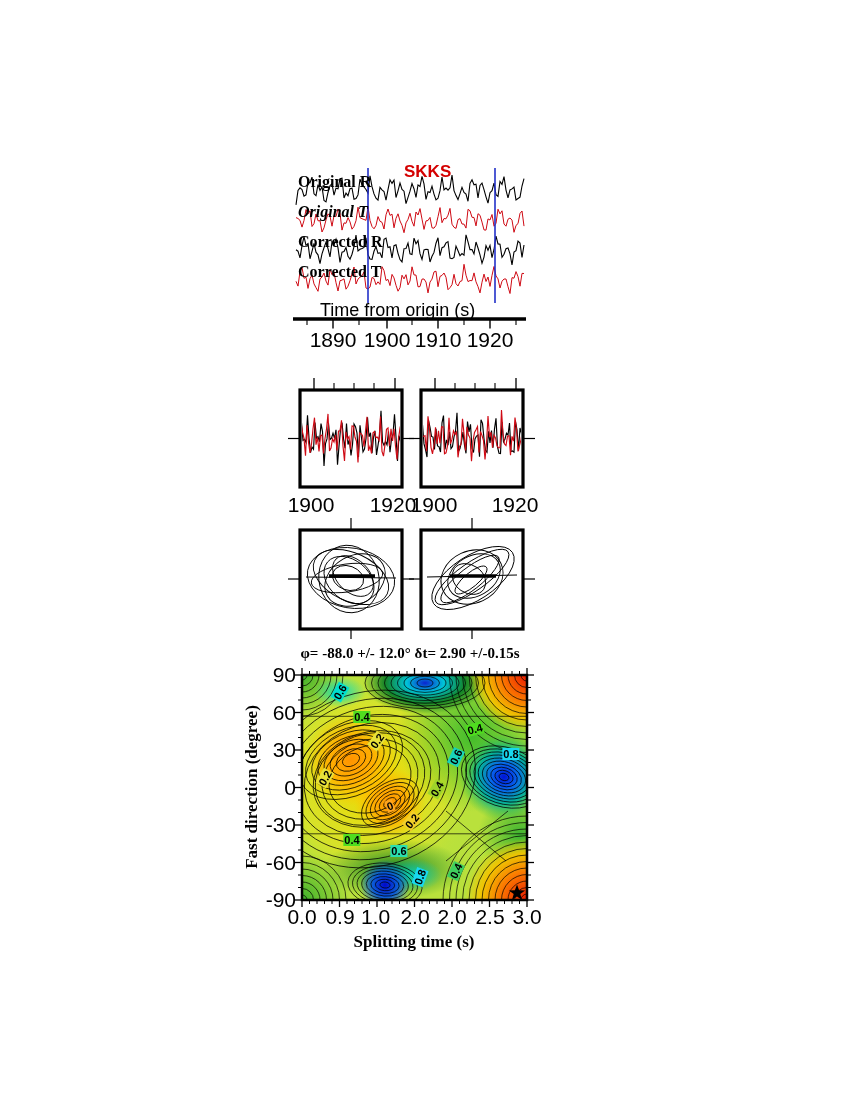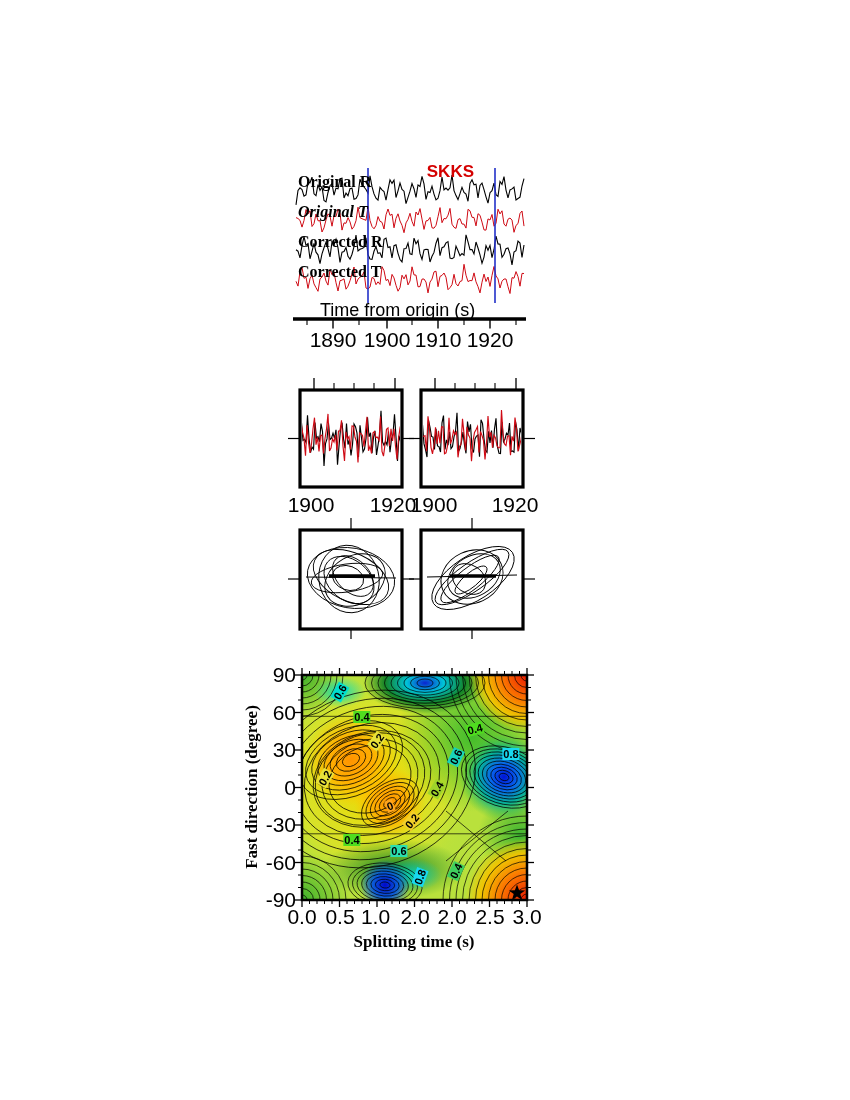--- a/index.html
+++ b/index.html
@@ -7,21 +7,21 @@
         font-family:"Liberation Sans",sans-serif;color:#000;}
   .abs{position:absolute;}
   .pre{white-space:pre;}
   .hdr{font:16px "Liberation Sans",sans-serif;text-align:center;}
   .num{font:21px "Liberation Sans",sans-serif;text-align:center;line-height:22px;}
   .numr{font:21px "Liberation Sans",sans-serif;text-align:right;line-height:22px;}
   .tracelab{font:bold 16px "Liberation Serif",serif;}
   .axlab{font:18px "Liberation Sans",sans-serif;text-align:left;}
   .serif-b{font:bold 15px "Liberation Serif",serif;text-align:center;}
   .serif-b17{font:bold 17px "Liberation Serif",serif;text-align:center;}
-  .skks{font:bold 17px "Liberation Sans",sans-serif;color:#d40000;text-align:right;}
+  .skks{font:bold 17px "Liberation Sans",sans-serif;color:#d40000;text-align:left;}
   .foot{font:17.5px "Liberation Sans",sans-serif;text-align:center;}
   .lvl{position:absolute;font:bold 11px "Liberation Sans",sans-serif;color:#000;
        padding:0 1px;line-height:12px;}
 </style>
 </head>
 <body>
 
 <div id="page">
 
 
@@ -137,20 +137,21 @@
         <line x1="142" y1="59" x2="232" y2="57" stroke="#000" stroke-width="1"></line>
         <line x1="165" y1="58" x2="211" y2="58" stroke="#000" stroke-width="3.5"></line>
       </g>
       <rect x="136" y="12" width="102" height="99" fill="none" stroke="#000" stroke-width="3.2"></rect>
       <line x1="187" y1="0" x2="187" y2="12" stroke="#000" stroke-width="1.2"></line>
       <line x1="187" y1="111" x2="187" y2="121" stroke="#000" stroke-width="1.2"></line>
       <line x1="124" y1="61" x2="136" y2="61" stroke="#000" stroke-width="1.2"></line>
       <line x1="238" y1="61" x2="250" y2="61" stroke="#000" stroke-width="1.2"></line>
     </svg>
 
+  <div class="abs serif-b" style="left:260px;top:645px;width:300px;">φ= -88.0 +/- 12.0° δt= 2.90 +/-0.15s</div>
   <div class="abs serif-b17" style="left:150px;top:777px;width:204px;transform:rotate(-90deg);">Fast direction (degree)</div>
   <svg class="abs" id="svg-cont" style="left:294px;top:667px;" width="245" height="245">
       <defs>
         <radialGradient id="gy" cx="76" cy="114" r="110" gradientUnits="userSpaceOnUse" gradientTransform="">
           <stop offset="0%" stop-color="#f0d800" stop-opacity="1"></stop>
           <stop offset="70%" stop-color="#d8e32a" stop-opacity="0.9"></stop>
           <stop offset="100%" stop-color="#b9e13c" stop-opacity="0"></stop>
         </radialGradient>
         <radialGradient id="ggr" cx="178" cy="70" r="75" gradientUnits="userSpaceOnUse" gradientTransform="">
           <stop offset="0%" stop-color="#3dbb2b" stop-opacity="0.95"></stop>
@@ -438,21 +439,21 @@
       <polygon points="223.0,217.5 225.1,223.2 231.1,223.4 226.3,227.1 228.0,232.9 223.0,229.5 218.0,232.9 219.7,227.1 214.9,223.4 220.9,223.2" fill="#000"></polygon>
     </svg>
   <div class="abs numr" style="left:246px;top:664px;width:50px;">90</div>
   <div class="abs numr" style="left:246px;top:702px;width:50px;">60</div>
   <div class="abs numr" style="left:246px;top:739px;width:50px;">30</div>
   <div class="abs numr" style="left:246px;top:777px;width:50px;">0</div>
   <div class="abs numr" style="left:246px;top:814px;width:50px;">-30</div>
   <div class="abs numr" style="left:246px;top:852px;width:50px;">-60</div>
   <div class="abs numr" style="left:246px;top:889px;width:50px;">-90</div>
   <div class="abs num" style="left:272px;top:906px;width:60px;">0.0</div>
-  <div class="abs num" style="left:310px;top:906px;width:60px;">0.5</div>
+  <div class="abs num" style="left:310px;top:906px;width:60px;">0.9</div>
   <div class="abs num" style="left:347px;top:906px;width:57px;">1.0</div>
   <div class="abs num" style="left:385px;top:906px;width:60px;">2.0</div>
   <div class="abs num" style="left:422px;top:906px;width:60px;">2.0</div>
   <div class="abs num" style="left:460px;top:906px;width:60px;">2.5</div>
   <div class="abs num" style="left:497px;top:906px;width:60px;">3.0</div>
   <div class="abs serif-b17" style="left:314px;top:932px;width:200px;">Splitting time (s)</div>
   <div class="abs" id="contour-labels" style="left:0;top:0;">
       <span class="lvl" style="left: 340px; top: 692px; background: rgb(0, 223, 207); transform: translate(-50%, -50%) rotate(-60deg);">0.6</span>
       <span class="lvl" style="left: 362px; top: 717px; background: rgb(79, 220, 31); transform: translate(-50%, -50%) rotate(0deg);">0.4</span>
       <span class="lvl" style="left: 377px; top: 741px; background: rgb(232, 225, 58); transform: translate(-50%, -50%) rotate(-55deg);">0.2</span>

